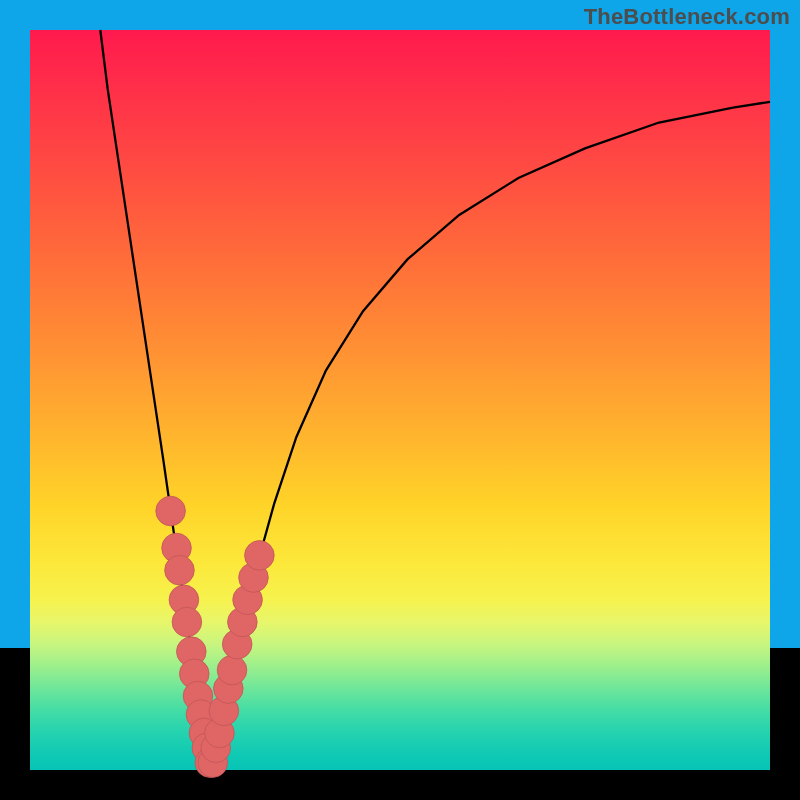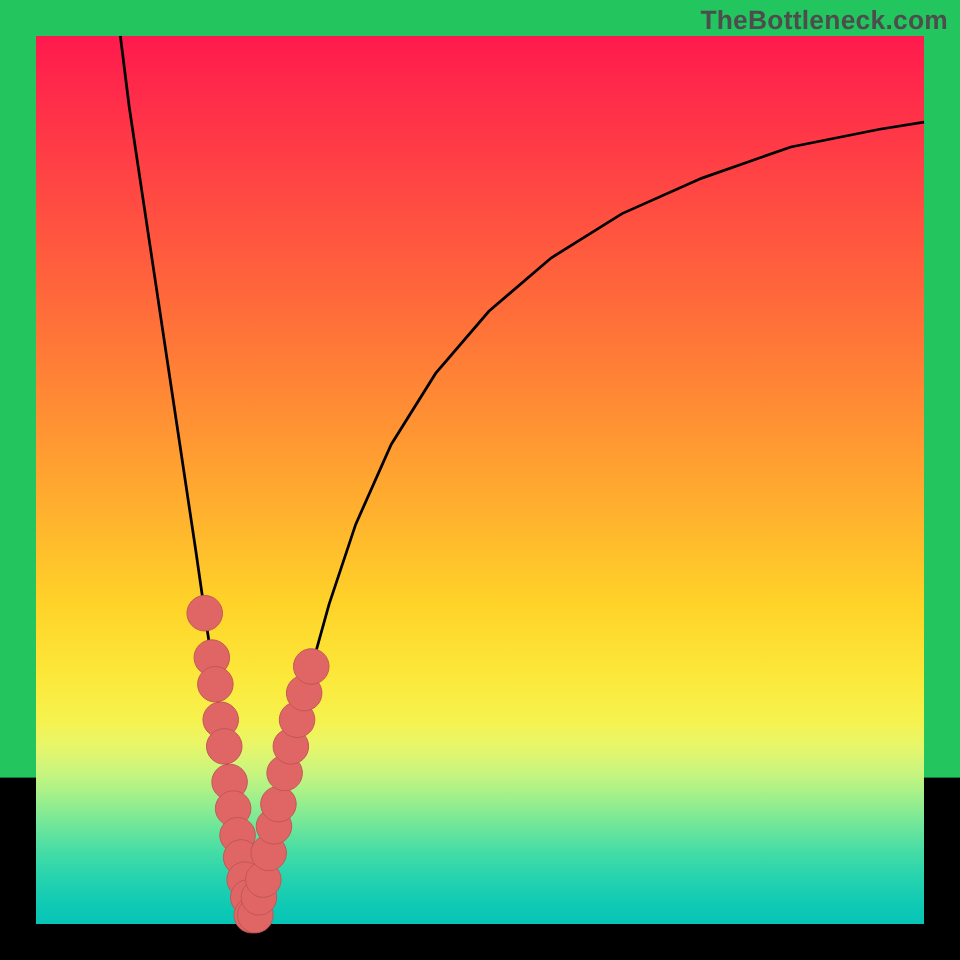--- a/index.html
+++ b/index.html
@@ -10,21 +10,21 @@
     background: #000;
     overflow: hidden;
     font-family: Arial, Helvetica, sans-serif;
   }
   .frame {
     position: absolute;
     left: 0;
     top: 0;
     width: 800px;
     height: 648px;
-    background: #22c55e;
+    background: #0ea5e9;
   }
   .plot-area {
     position: absolute;
     left: 30px;
     top: 30px;
     width: 740px;
     height: 740px;
     
     background: linear-gradient(
       to bottom,

